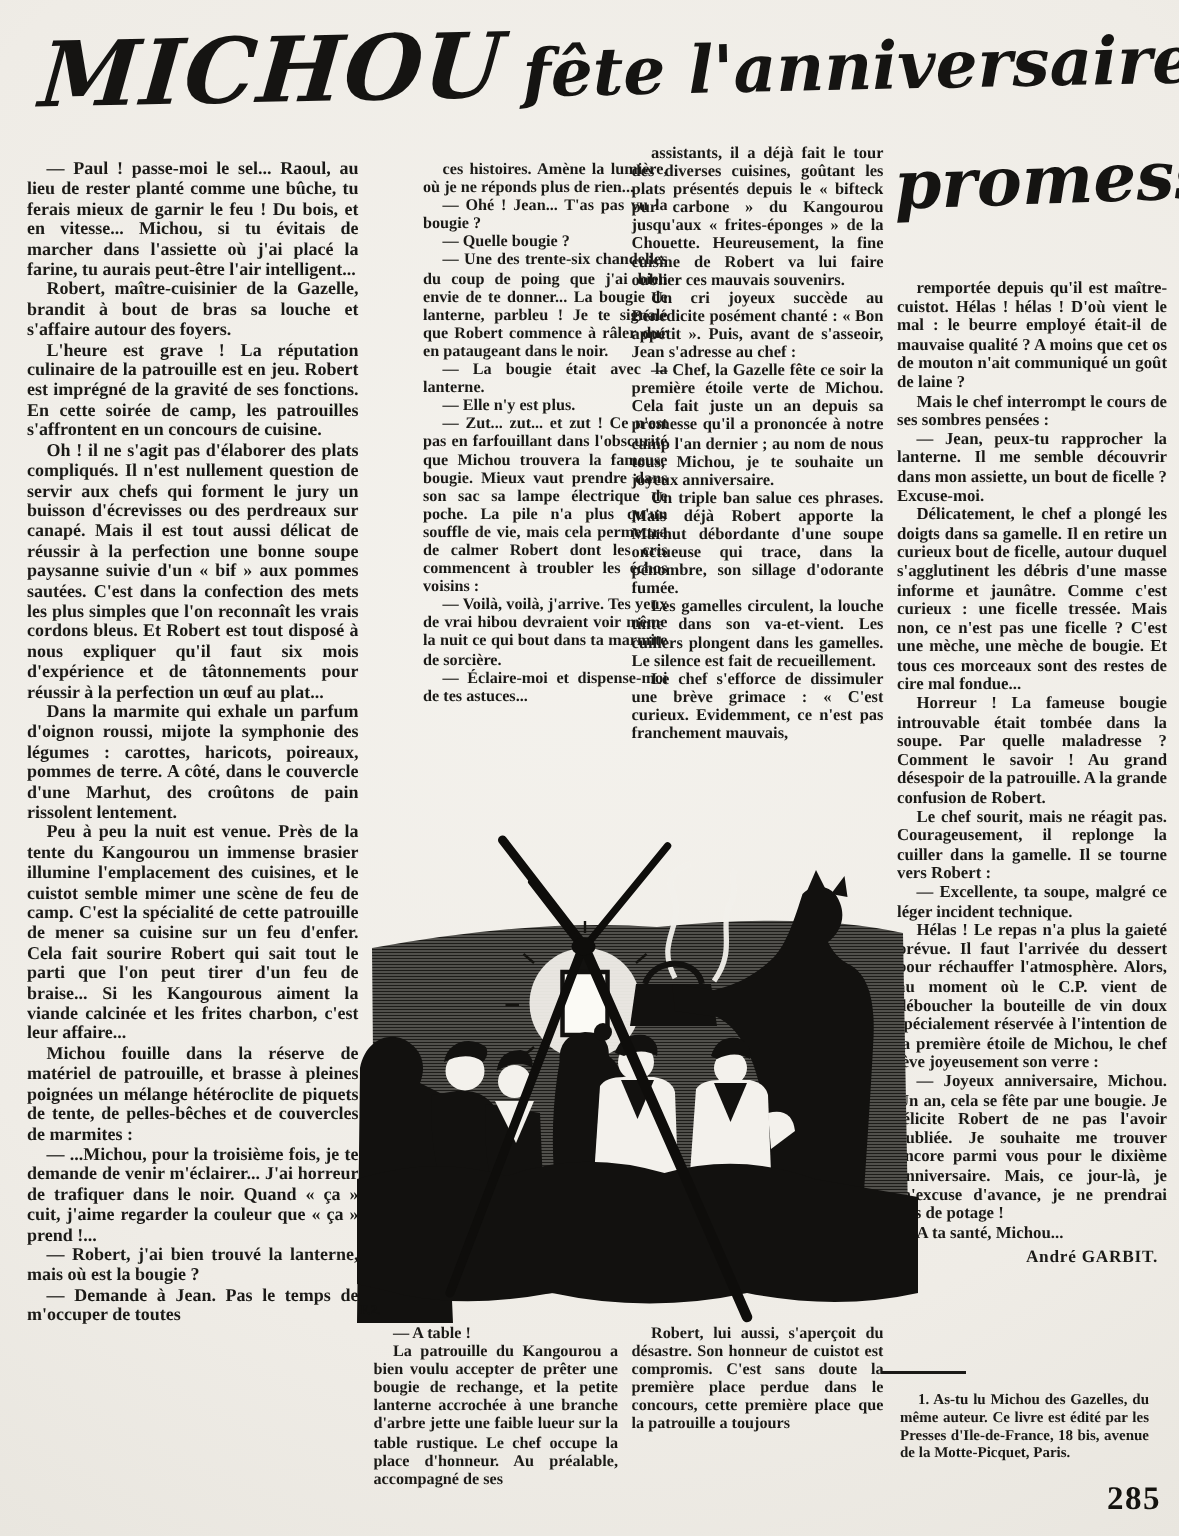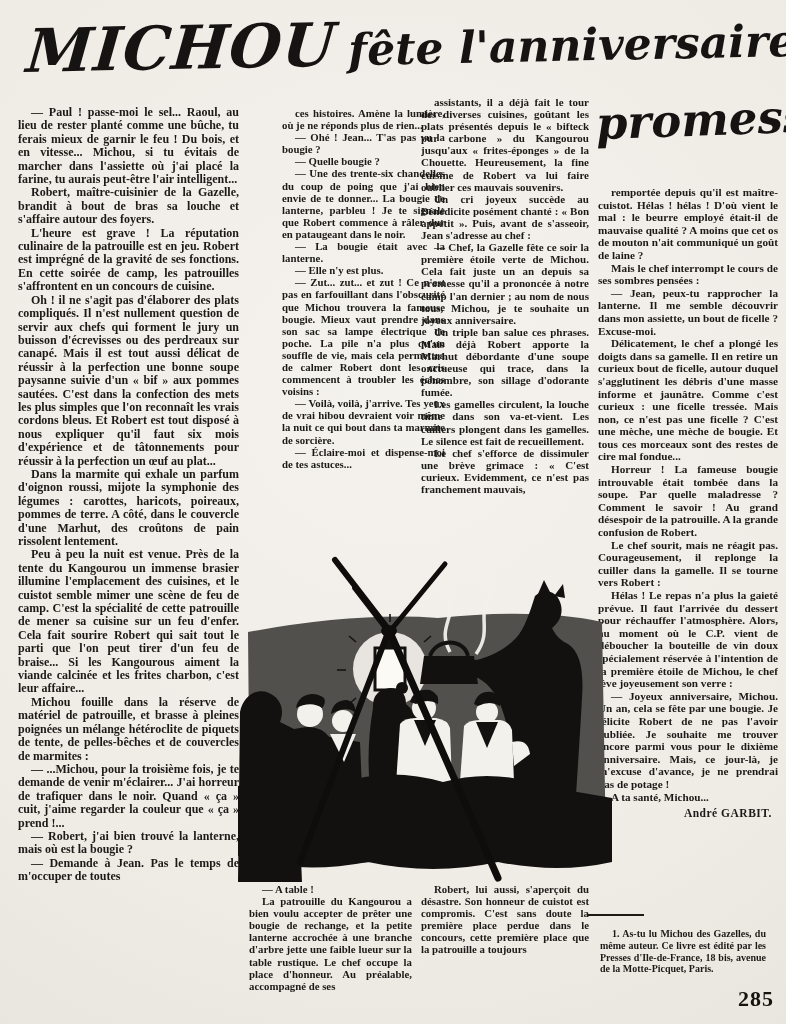--- a/index.html
+++ b/index.html
@@ -100,20 +100,21 @@
   </section>
 
   <section class="col col4">
     <div>
         <p>remportée depuis qu'il est maître-cuistot. Hélas ! hélas ! D'où vient le mal : le beurre employé était-il de mauvaise qualité ? A moins que cet os de mouton n'ait communiqué un goût de laine ?</p>
         <p>Mais le chef interrompt le cours de ses sombres pensées :</p>
         <p>— Jean, peux-tu rapprocher la lanterne. Il me semble découvrir dans mon assiette, un bout de ficelle ? Excuse-moi.</p>
         <p>Délicatement, le chef a plongé les doigts dans sa gamelle. Il en retire un curieux bout de ficelle, autour duquel s'agglutinent les débris d'une masse informe et jaunâtre. Comme c'est curieux : une ficelle tressée. Mais non, ce n'est pas une ficelle ? C'est une mèche, une mèche de bougie. Et tous ces morceaux sont des restes de cire mal fondue...</p>
         <p>Horreur ! La fameuse bougie introuvable était tombée dans la soupe. Par quelle maladresse ? Comment le savoir ! Au grand désespoir de la patrouille. A la grande confusion de Robert.</p>
         <p>Le chef sourit, mais ne réagit pas. Courageusement, il replonge la cuiller dans la gamelle. Il se tourne vers Robert :</p>
+        <p>— Excellente, ta soupe, malgré ce léger incident technique.</p>
         <p>Hélas ! Le repas n'a plus la gaieté prévue. Il faut l'arrivée du dessert pour réchauffer l'atmosphère. Alors, au moment où le C.P. vient de déboucher la bouteille de vin doux spécialement réservée à l'intention de la première étoile de Michou, le chef lève joyeusement son verre :</p>
         <p>— Joyeux anniversaire, Michou. Un an, cela se fête par une bougie. Je félicite Robert de ne pas l'avoir oubliée. Je souhaite me trouver encore parmi vous pour le dixième anniversaire. Mais, ce jour-là, je m'excuse d'avance, je ne prendrai pas de potage !</p>
         <p>A ta santé, Michou...</p>
       </div>
     <p class="sig">André GARBIT.</p>
   </section>
 
   <svg class="illus" width="374" height="332" viewBox="0 0 374 332" xmlns="http://www.w3.org/2000/svg">
     <defs>
       <pattern id="hatch" width="6" height="4" patternUnits="userSpaceOnUse">

